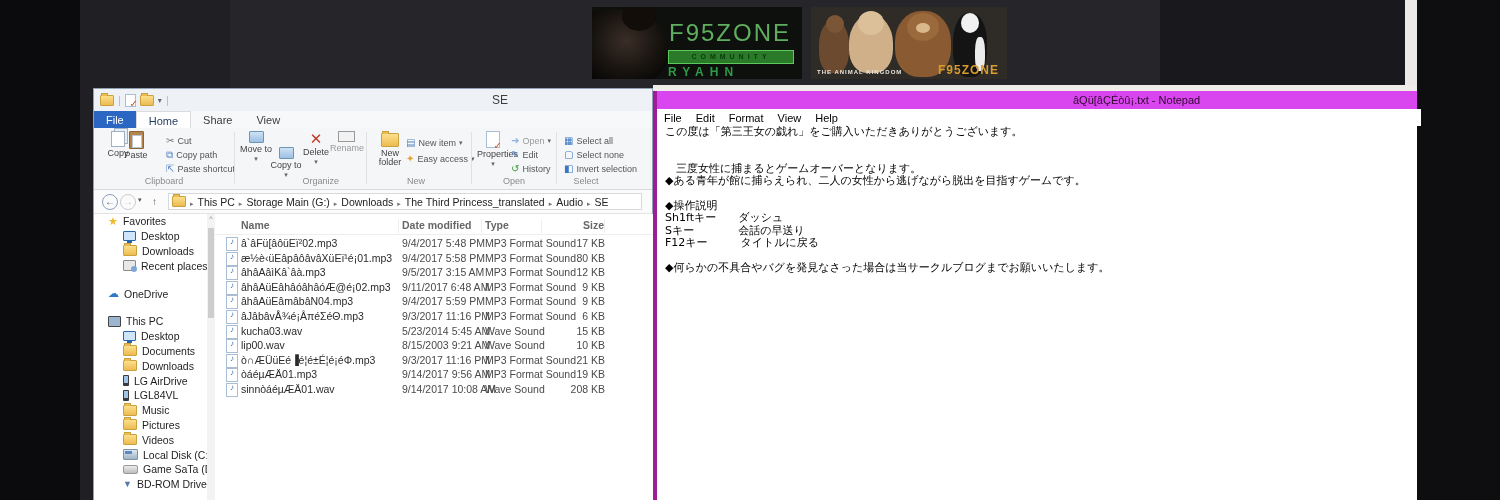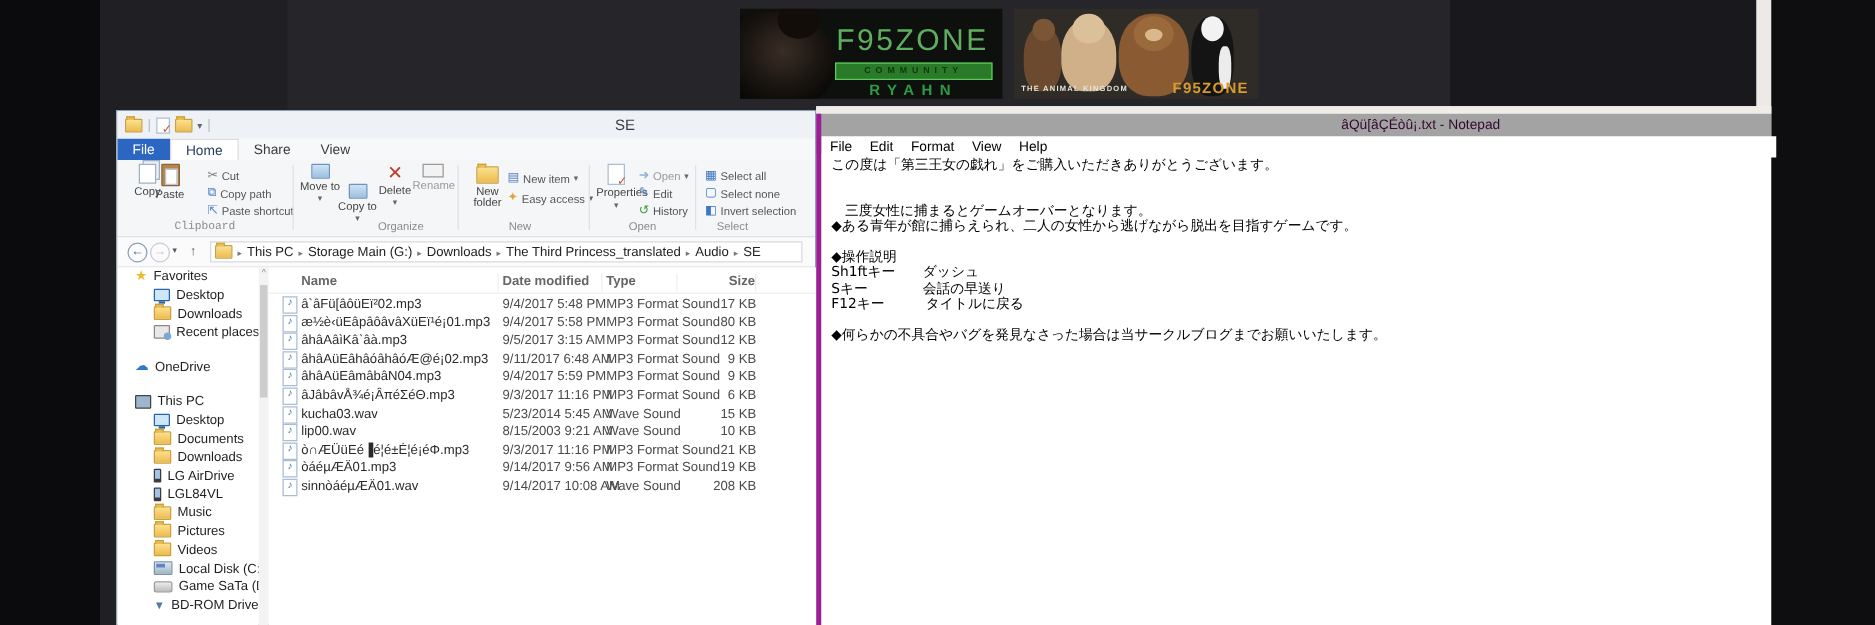--- a/index.html
+++ b/index.html
@@ -19,21 +19,21 @@
   .banner1{left:592px;top:7px;width:210px;height:72px;background:#0e100e;overflow:hidden;}
   .b1-fig{position:absolute;left:-18px;top:2px;width:95px;height:80px;
           background:radial-gradient(ellipse at 55% 40%, #3a2e26 0%, #17130f 45%, #050505 75%);
           border-radius:40% 55% 50% 45%;}
   .b1-fig2{position:absolute;left:30px;top:-6px;width:34px;height:30px;background:#120d09;border-radius:50%;}
   .b1-title{position:absolute;left:72px;top:12px;width:132px;text-align:center;color:#5fae5f;
             font-size:24px;letter-spacing:2px;font-weight:400;}
   .b1-box{position:absolute;left:76px;top:43px;width:124px;height:12px;background:#2a7a2a;
           border:1px solid #5bc95b;color:#0b3a0b;font-size:7px;font-weight:bold;
           letter-spacing:4px;text-align:center;line-height:12px;}
-  .b1-author{position:absolute;left:76px;top:58px;width:126px;text-align:center;color:#2f9a45;
+  .b1-author{position:absolute;left:76px;top:58px;width:126px;color:#2f9a45;
              font-size:12px;font-weight:bold;letter-spacing:6px;}
   .banner2{left:811px;top:7px;width:196px;height:72px;background:#2f2c28;overflow:hidden;}
   .b2-otter{position:absolute;left:8px;top:14px;width:30px;height:52px;background:#6b4a2f;border-radius:45% 45% 40% 40%;}
   .b2-otter:before{content:"";position:absolute;left:7px;top:-6px;width:18px;height:18px;background:#7a5636;border-radius:50%;}
   .b2-dog{position:absolute;left:38px;top:8px;width:44px;height:58px;background:#cfb089;border-radius:48% 48% 40% 40%;}
   .b2-dog:before{content:"";position:absolute;left:9px;top:-4px;width:26px;height:24px;background:#dcc09a;border-radius:50%;}
   .b2-bear{position:absolute;left:84px;top:4px;width:56px;height:66px;background:#8a5a33;border-radius:46% 46% 42% 42%;}
   .b2-bear:before{content:"";position:absolute;left:12px;top:2px;width:32px;height:28px;background:#9a6a3d;border-radius:50%;}
   .b2-bear:after{content:"";position:absolute;left:21px;top:12px;width:14px;height:10px;background:#d9b98b;border-radius:50%;}
   .b2-skunk{position:absolute;left:142px;top:6px;width:34px;height:64px;background:#141414;border-radius:45% 45% 40% 40%;}
@@ -91,21 +91,21 @@
   .frow{position:relative;height:14.6px;font-size:10.5px;color:#2a2a2a;white-space:nowrap;}
   .frow .c-icon{position:absolute;left:11px;top:1px;}
   .frow .c-name{position:absolute;left:26px;top:1px;max-width:155px;overflow:hidden;}
   .frow .c-date{position:absolute;left:187px;top:1px;color:#4a4a4a;}
   .frow .c-type{position:absolute;left:270px;top:1px;color:#4a4a4a;}
   .frow .c-size{position:absolute;left:330px;top:1px;width:60px;text-align:right;color:#4a4a4a;}
 
   
   .notepad{left:653px;top:85px;width:764px;height:415px;background:#ffffff;}
   .n-topstrip{position:absolute;left:0;top:0;width:100%;height:6px;background:#f0ede9;}
-  .n-titlebar{position:absolute;left:0;top:6px;width:100%;height:32px;background:#a3a3a3;}
+  .n-titlebar{position:absolute;left:0;top:6px;width:100%;height:32px;background:#d946ef;}
   .n-title{position:absolute;left:420px;top:3px;font-size:11px;color:#33082f;white-space:nowrap;}
   .n-menubar{position:absolute;left:4px;top:24px;width:100%;height:17px;background:#fff;
              display:flex;align-items:center;gap:0;}
   .n-menu{font-size:11px;color:#000;padding:0 7px;}
   .n-border{position:absolute;left:0;top:6px;width:4px;height:409px;background:#9c1d97;}
   .n-content{position:absolute;left:12px;top:41px;width:740px;height:370px;
              font-family:"DejaVu Sans","Liberation Sans",sans-serif;font-size:11px;color:#000;}
   .n-line{height:12.35px;line-height:12.35px;white-space:pre;}
 
   
@@ -199,21 +199,21 @@
       <span>Cut</span>
     </div>
     <div class="x-small" style="left:72px;top:20px;">
       <span style="color:#5b87c5;" class="gl">⧉</span>
       <span>Copy path</span>
     </div>
     <div class="x-small" style="left:72px;top:34px;">
       <span style="color:#5b87c5;" class="gl">⇱</span>
       <span>Paste shortcut</span>
     </div>
-    <div class="x-grouplabel" style="left:30px;width:80px;font-family:Liberation Mono, monospace;">Clipboard</div>
+    <div class="x-grouplabel" style="left:30px;width:80px;">Clipboard</div>
     <div class="x-group-sep" style="left:140px;"></div>
 
     <div class="x-big caret" style="left:146px;">
       <span class="bicon ico ico-moveto"></span>
       <span>Move to</span>
     </div>
     <div class="x-big caret" style="left:176px;margin-top:16px;">
       <span class="bicon ico ico-moveto"></span>
       <span>Copy to</span>
     </div>

